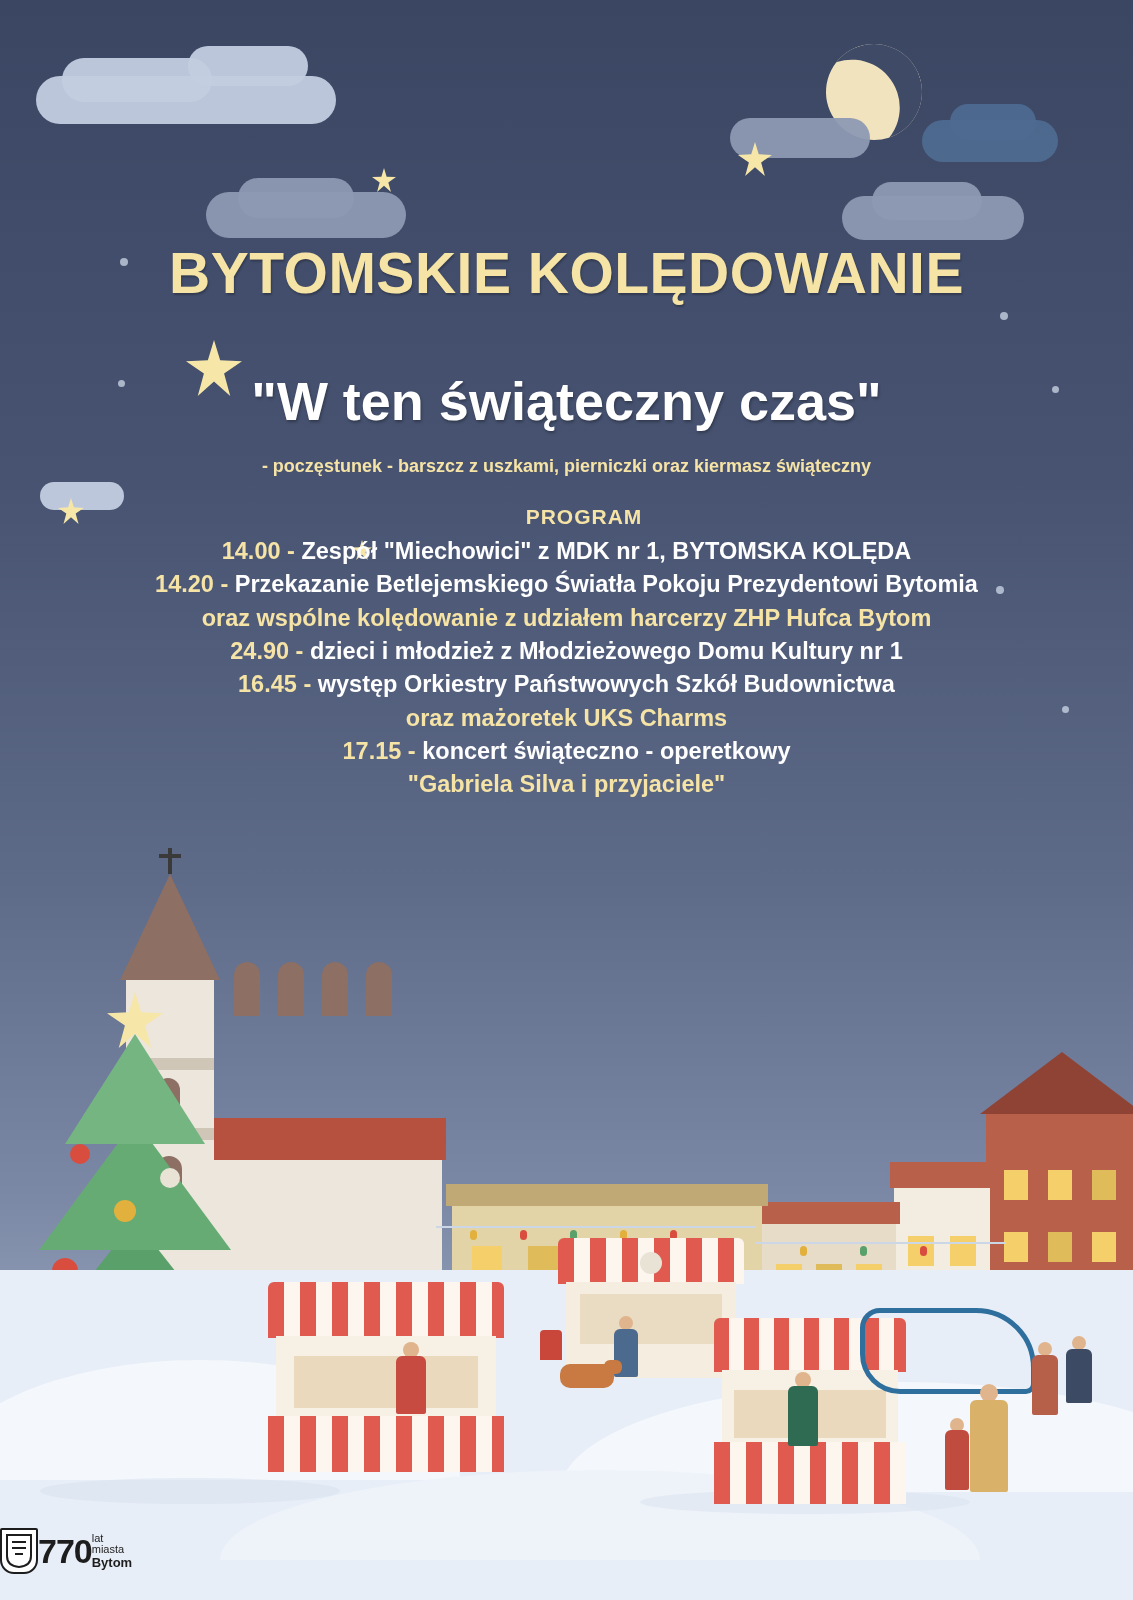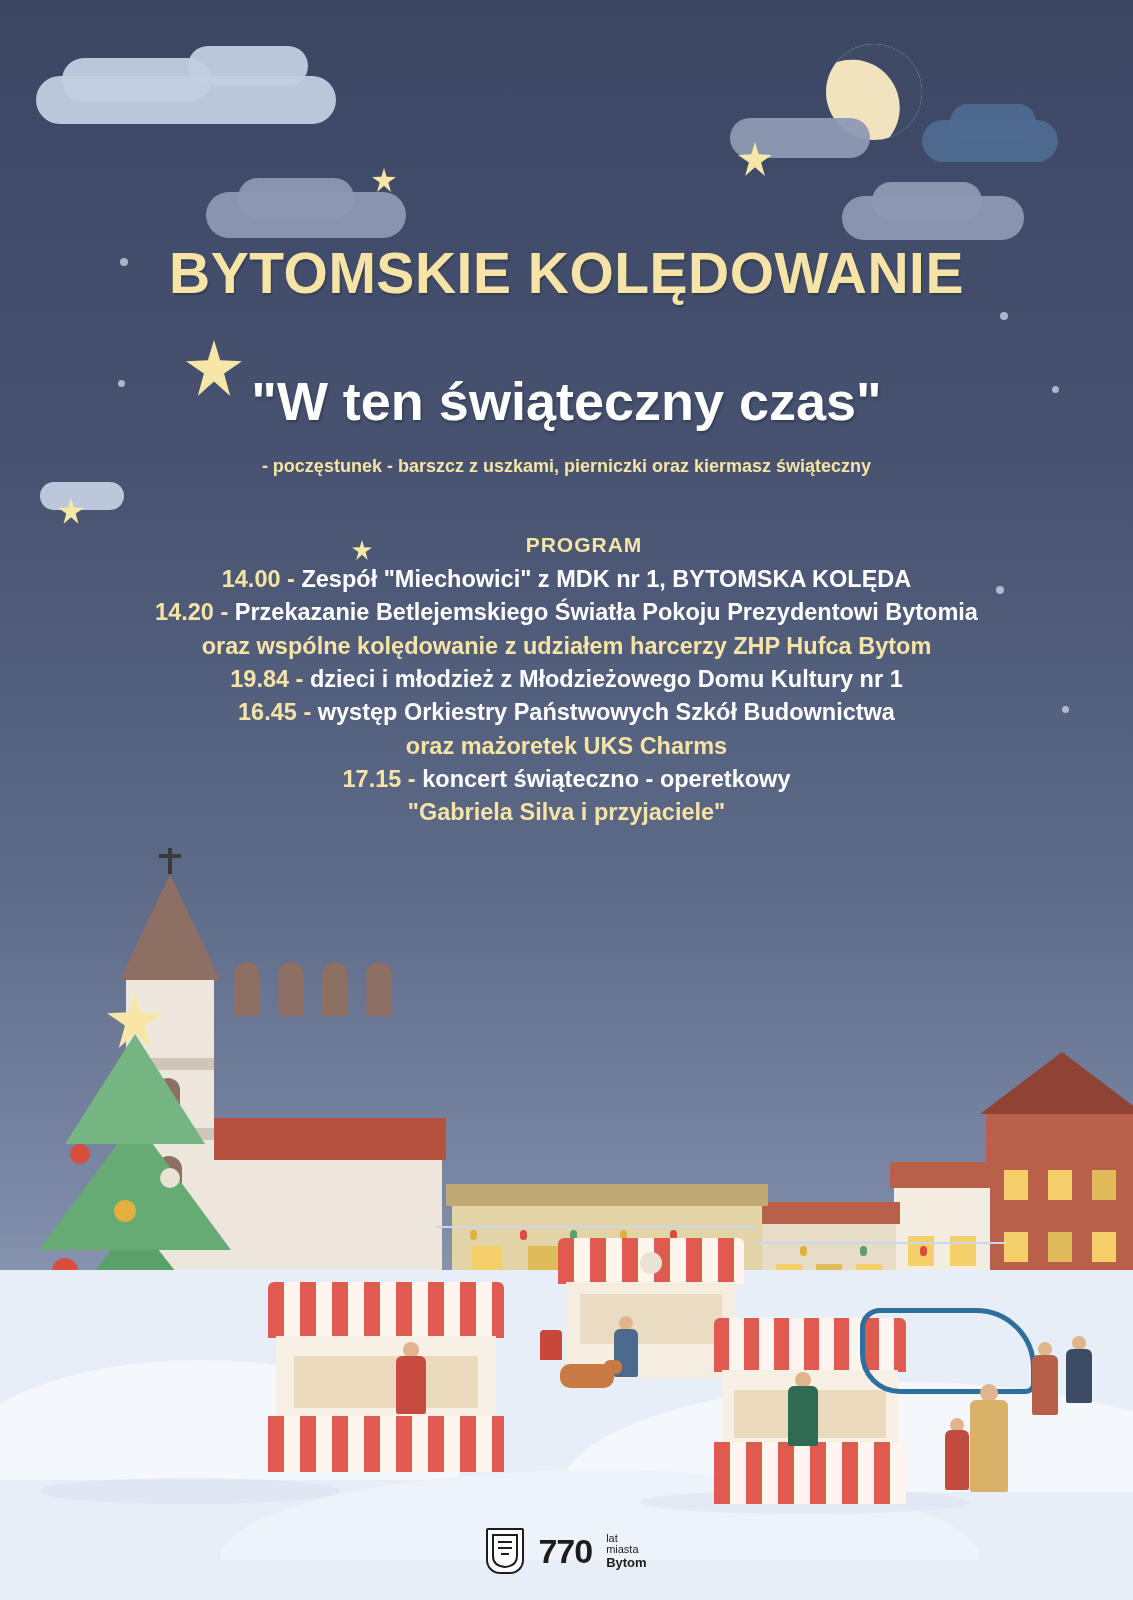--- a/index.html
+++ b/index.html
@@ -72,21 +72,21 @@
     color:#ffffff;
     text-shadow:1px 2px 3px rgba(0,0,0,.3);
   }
   .treat {
     margin-top:24px;
     font-size:18px;
     font-weight:bold;
     color:#f6e4a6;
   }
   .program-head {
-    margin-top:56px;
+    margin-top:28px;
     font-size:21px;
     font-weight:bold;
     color:#f6e4a6;
     letter-spacing:1px;
     padding-left:35px;
   }
   .program { margin-top:6px; }
   .program .row {
     font-size:23.5px;
     font-weight:bold;
@@ -151,21 +151,21 @@
 
   .lamp { position:absolute; width:6px; background:#3a4357; }
   .lamp .top { position:absolute; left:-7px; top:-16px; width:20px; height:18px; background:#3a4357; border-radius:4px 4px 2px 2px; }
 
   .garland { position:absolute; height:2px; background:#cbd6e6; }
   .bulb { position:absolute; width:7px; height:10px; border-radius:4px; }
 
   
   .footer {
     position:absolute; left:0; bottom:26px; width:1133px;
-    display:flex; align-items:center; justify-content:center; gap:14px;
+    display:flex; align-items:center; 
   }
   .crest {
     width:38px; height:46px; background:#ffffff; border:2px solid #1d1d1d;
     position:relative; border-radius:2px 2px 14px 14px;
     display:flex; align-items:center; justify-content:center;
     font-size:9px; color:#1d1d1d; font-weight:bold;
   }
   .logo770 { font-size:34px; font-weight:bold; color:#1d1d1d; letter-spacing:-1px; }
   .logo-lines { text-align:left; line-height:1.05; }
   .logo-lines div { font-size:11px; color:#1d1d1d; }
@@ -228,21 +228,21 @@
 
       <div class="row">
         <span>14.20</span>
         <span>-</span>
         <span class="t">Przekazanie Betlejemskiego Światła Pokoju Prezydentowi Bytomia</span>
       </div>
       <div class="row cont">oraz wspólne kolędowanie z udziałem harcerzy ZHP Hufca Bytom</div>
 
 
       <div class="row">
-        <span>19.84</span>
+        <span>24.90</span>
         <span>-</span>
         <span class="t">dzieci i młodzież z Młodzieżowego Domu Kultury nr 1</span>
       </div>
 
       <div class="row">
         <span>16.45</span>
         <span>-</span>
         <span class="t">występ Orkiestry Państwowych Szkół Budownictwa</span>
       </div>
       <div class="row cont">oraz mażoretek UKS Charms</div>

